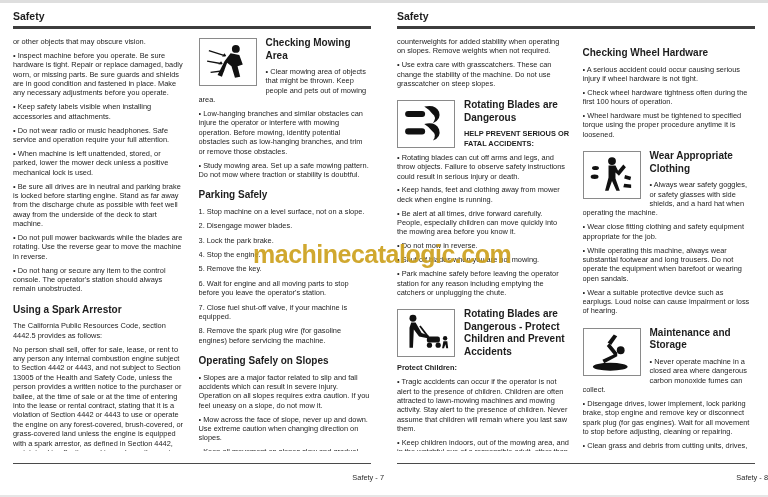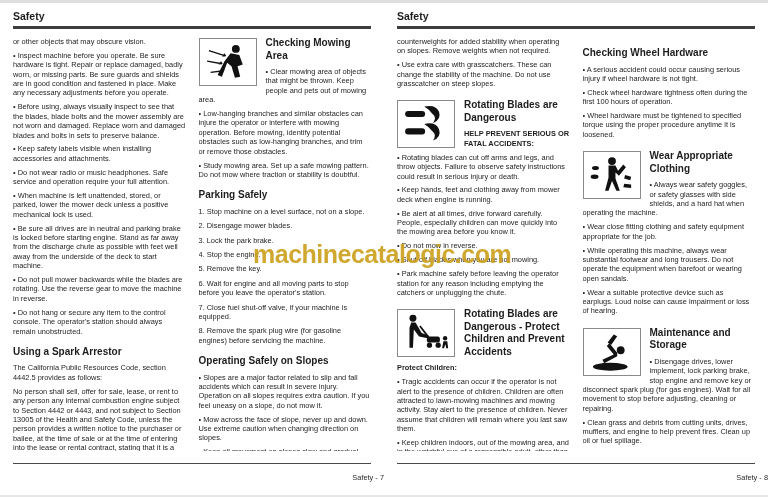--- a/index.html
+++ b/index.html
@@ -36,21 +36,20 @@
   <div class="scan-edge-top"></div>
   <div class="scan-edge-bottom"></div>
 
   <div class="page">
     <div class="pagehead"><span>Safety</span></div>
     <div class="headrule"></div>
     <div class="cols">
         <div class="col">
           <p class="para">or other objects that may obscure vision.</p>
           <p class="para bullet">Inspect machine before you operate. Be sure hardware is tight. Repair or replace damaged, badly worn, or missing parts. Be sure guards and shields are in good condition and fastened in place. Make any necessary adjustments before you operate.</p>
-          <p class="para bullet">Before using, always visually inspect to see that the blades, blade bolts and the mower assembly are not worn and damaged. Replace worn and damaged blades and bolts in sets to preserve balance.</p>
           <p class="para bullet">Keep safety labels visible when installing accessories and attachments.</p>
           <p class="para bullet">Do not wear radio or music headphones. Safe service and operation require your full attention.</p>
           <p class="para bullet">When machine is left unattended, stored, or parked, lower the mower deck unless a positive mechanical lock is used.</p>
           <p class="para bullet">Be sure all drives are in neutral and parking brake is locked before starting engine. Stand as far away from the discharge chute as possible with feet well away from the underside of the deck to start machine.</p>
           <p class="para bullet">Do not pull mower backwards while the blades are rotating. Use the reverse gear to move the machine in reverse.</p>
           <p class="para bullet">Do not hang or secure any item to the control console. The operator's station should always remain unobstructed.</p>
           <h3 class="sechead">Using a Spark Arrestor</h3>
           <p class="para">The California Public Resources Code, section 4442.5 provides as follows:</p>
           <p class="para">No person shall sell, offer for sale, lease, or rent to any person any internal combustion engine subject to Section 4442 or 4443, and not subject to Section 13005 of the Health and Safety Code, unless the person provides a written notice to the purchaser or bailee, at the time of sale or at the time of entering into the lease or rental contract, stating that it is a violation of Section 4442 or 4443 to use or operate the engine on any forest-covered, brush-covered, or grass-covered land unless the engine is equipped with a spark arrestor, as defined in Section 4442, maintained in effective working order or the engine is constructed, equipped, and maintained for the prevention of fire pursuant to Section 4443. Cal. Pub. Res. Code 4442.5.</p>
         </div>
@@ -175,20 +174,21 @@
               <svg viewBox="0 0 56 46" xmlns="http://www.w3.org/2000/svg">
                 <g fill="#111">
                   <ellipse cx="26" cy="40" rx="20" ry="4.5"></ellipse>
                   <circle cx="38" cy="21" r="4.5"></circle>
                   <path d="M34 24 l-9 -11 -3 3 8 10 -13 6 2 4 15 -8z"></path>
                   <path d="M23 12 l7 -9 4 2 -7 10z"></path>
                 </g>
               </svg>
             </div>
             <h3 class="sechead">Maintenance and Storage</h3>
+            <p class="para bullet">Never operate machine in a closed area where dangerous carbon monoxide fumes can collect.</p>
             <p class="para bullet">Disengage drives, lower implement, lock parking brake, stop engine and remove key or disconnect spark plug (for gas engines). Wait for all movement to stop before adjusting, cleaning or repairing.</p>
           </div>
           <p class="para bullet">Clean grass and debris from cutting units, drives, mufflers, and engine to help prevent fires. Clean up oil or fuel spillage.</p>
           <p class="para bullet">Let engine cool before storing and do not store near flame.</p>
         </div>
       </div>
     <div class="footrule"></div>
     <div class="pagefoot">Safety - 8</div>
   </div>
 

